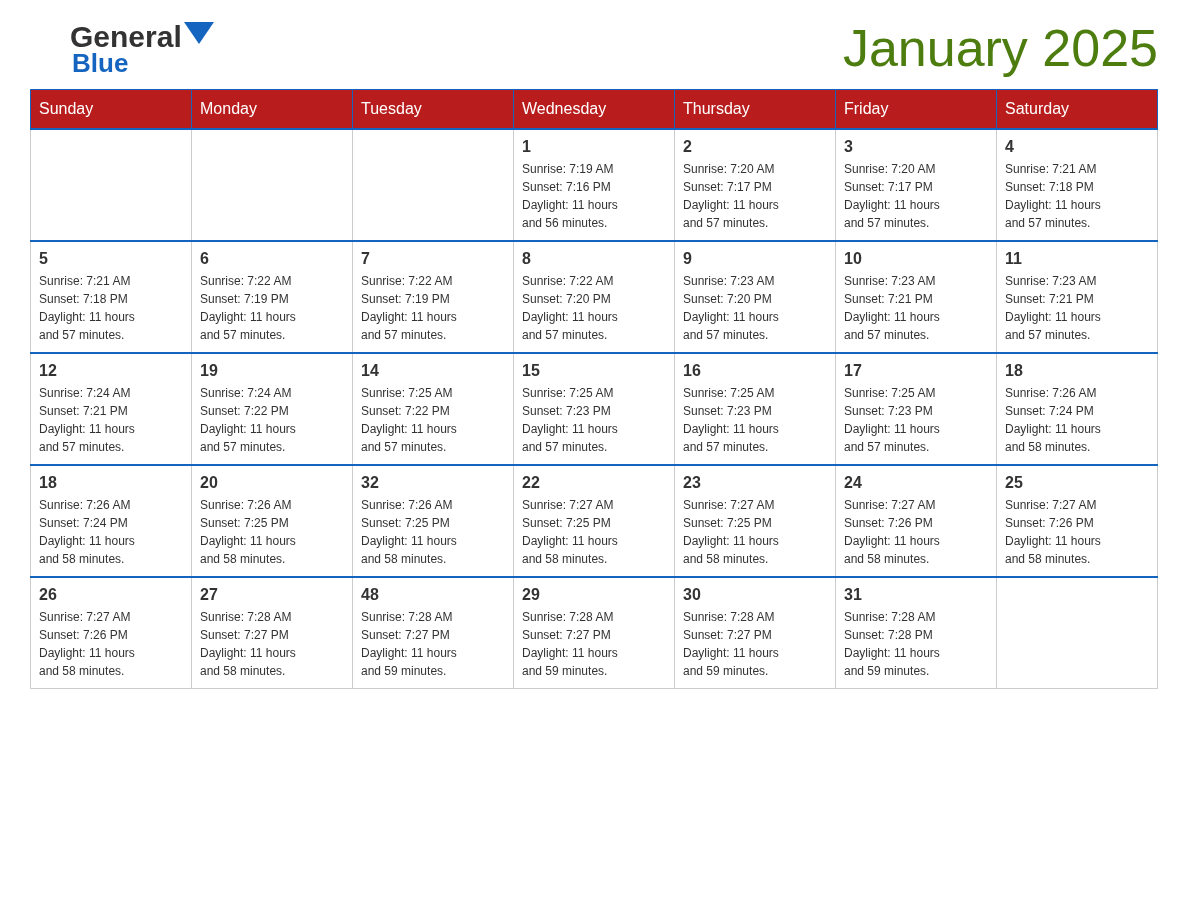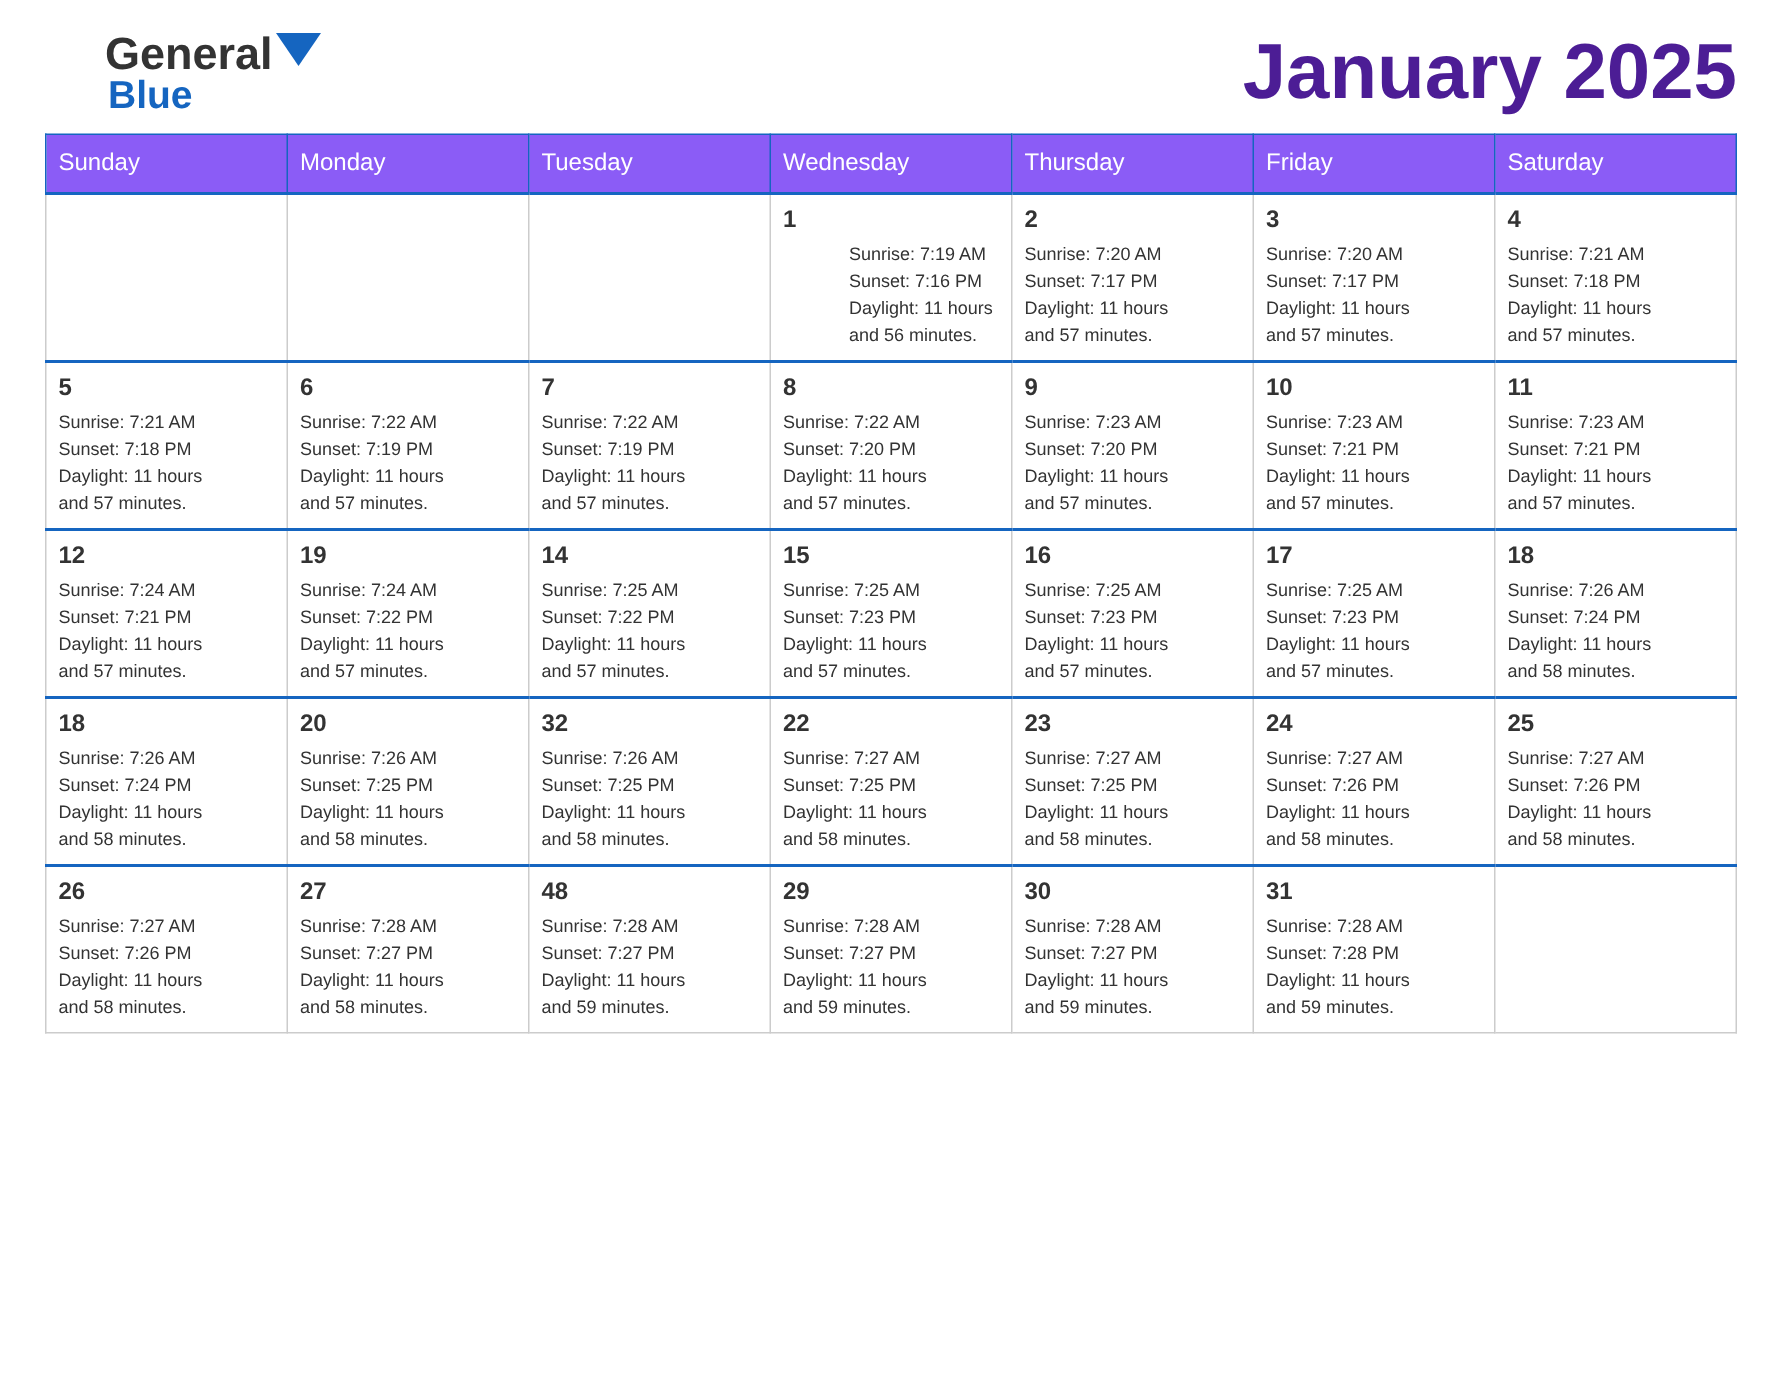--- a/index.html
+++ b/index.html
@@ -20,37 +20,37 @@
       display: flex;
       flex-direction: column;
       align-items: flex-start;
       margin-left: 40px;
     }
     .title-section {
       text-align: right;
     }
     .calendar-title {
       font-size: 52px;
-      font-weight: bold;
-      color: #4c1d95;
+      font-weight: normal;
+      color: #4d7c0f;
       line-height: 1.1;
       text-align: center;
     }
     .calendar-subtitle {
       font-size: 22px;
       color: #333;
       margin-top: 4px;
     }
     .calendar {
       width: 100%;
       border-collapse: collapse;
       margin-top: 10px;
     }
     .calendar th {
-      background-color: #8b5cf6;
+      background-color: #b91c1c;
       color: #fff;
       padding: 10px 8px;
       font-size: 16px;
       font-weight: normal;
       text-align: left;
       border: 1px solid #1565C0;
     }
     .calendar td {
       vertical-align: top;
       padding: 8px;
@@ -116,21 +116,21 @@
         <th>Saturday</th>
       </tr>
   </thead>
   <tbody id="calendar-body">
   <tr>
         <td class="empty-cell"></td>
         <td class="empty-cell"></td>
         <td class="empty-cell"></td>
         <td>
           <span class="day-number">1</span>
-          <div class="day-info" style="white-space: pre-line; margin-left: 44px;">Sunrise: 7:19 AM
+          <div class="day-info" style="white-space: pre-line;">Sunrise: 7:19 AM
 Sunset: 7:16 PM
 Daylight: 11 hours
 and 56 minutes.</div>
         </td>
         <td>
           <span class="day-number">2</span>
           <div class="day-info" style="white-space: pre-line;">Sunrise: 7:20 AM
 Sunset: 7:17 PM
 Daylight: 11 hours
 and 57 minutes.</div>

